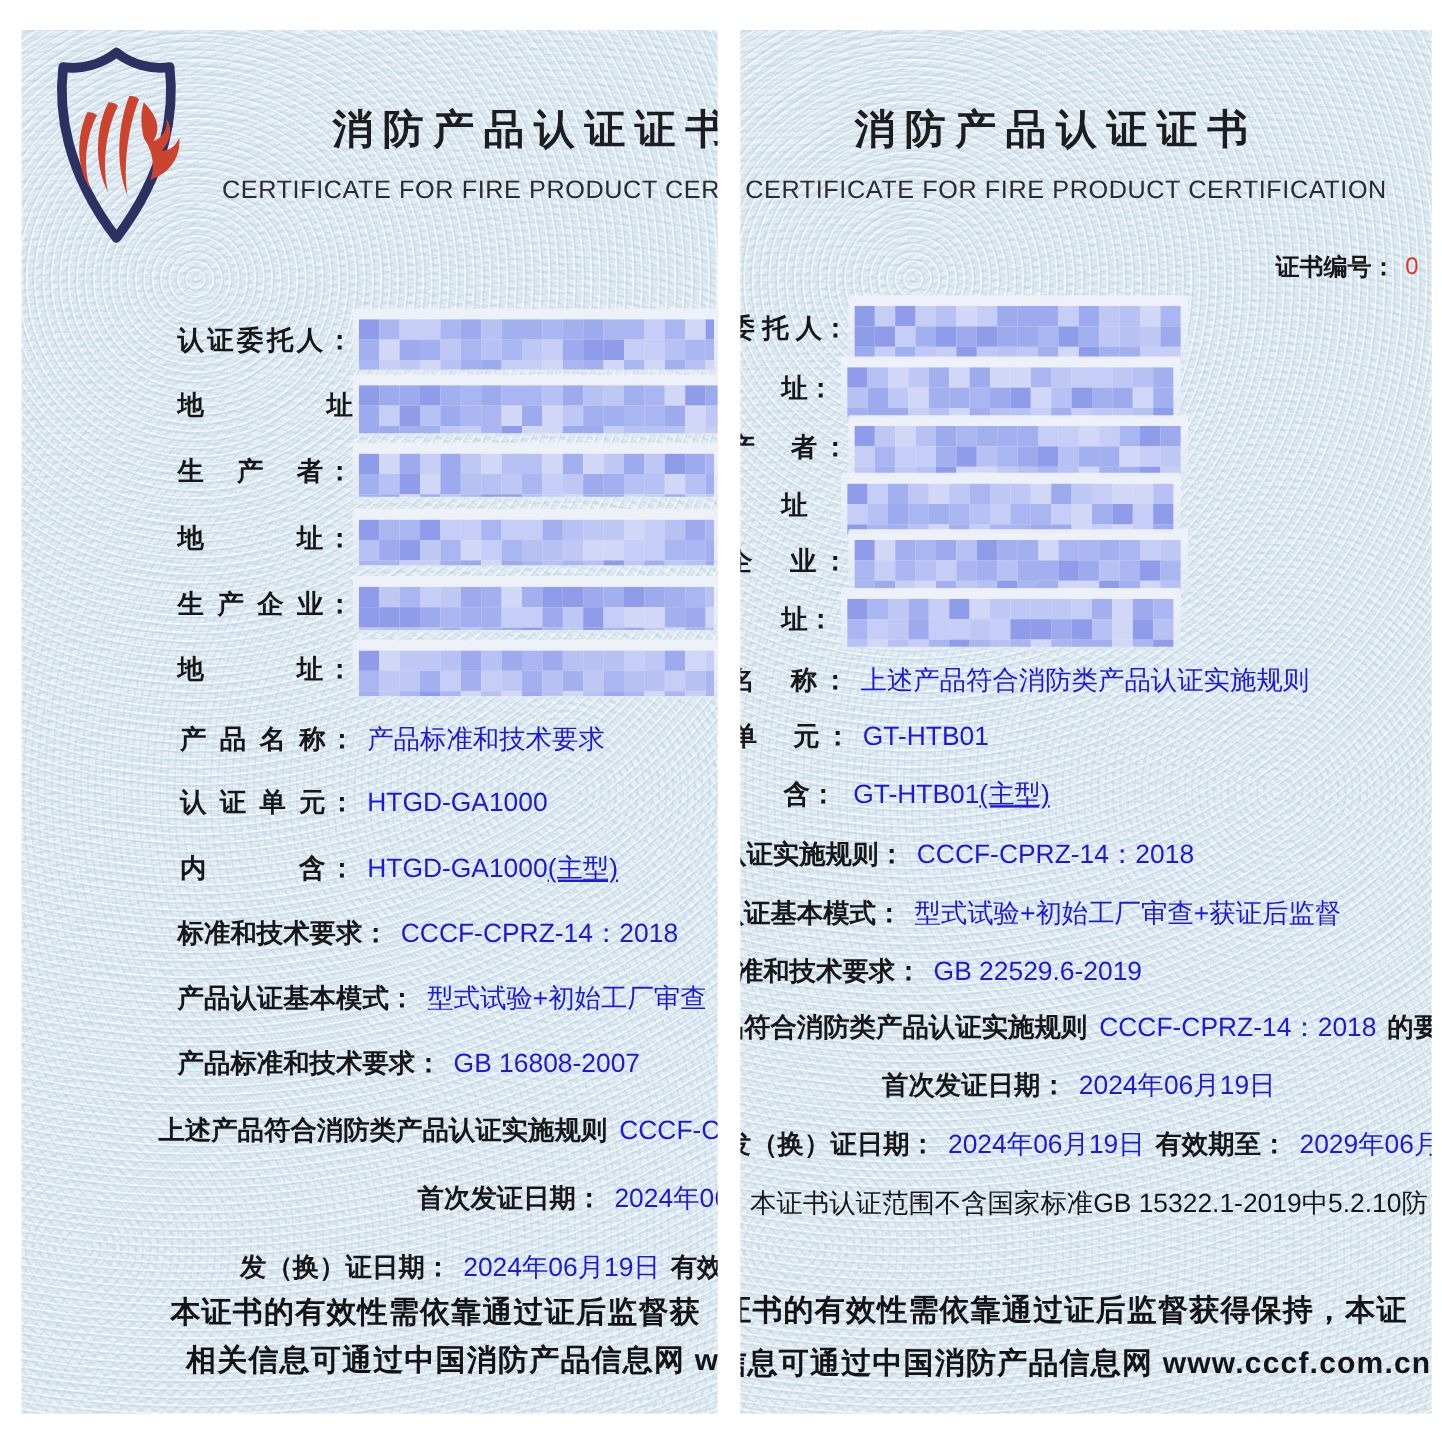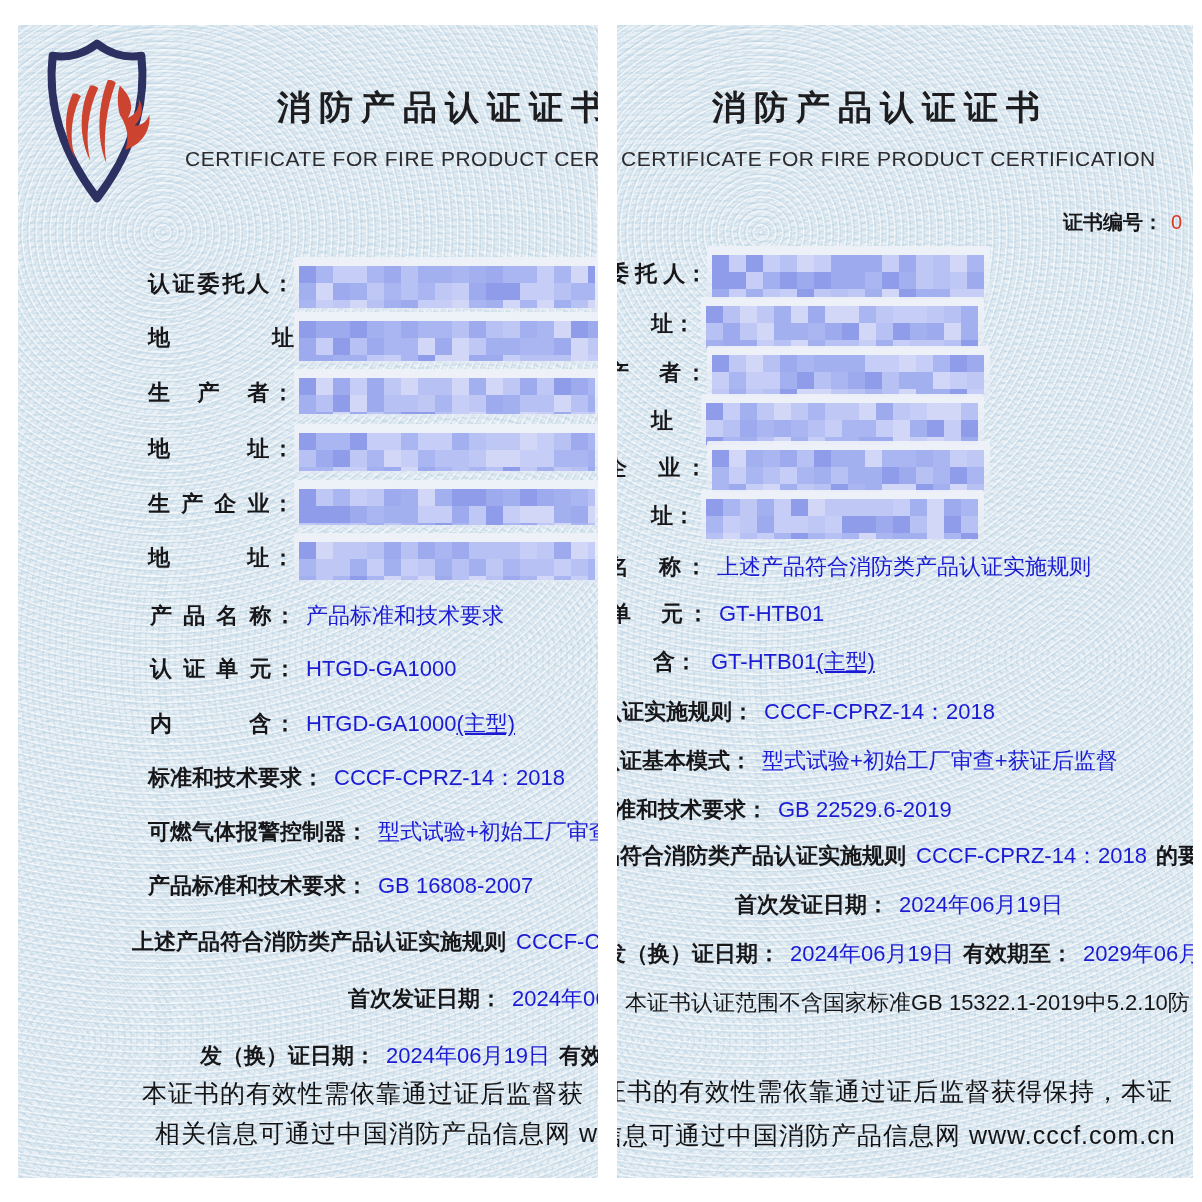--- a/index.html
+++ b/index.html
@@ -33,21 +33,21 @@
   }
   .lbl{
     font-weight:700;color:#17171a;display:inline-block;flex:none;
   }
   .j{text-align:justify;text-align-last:justify;}
   .val{color:#1b1bd4;margin-left:10px;font-weight:400;}
   .sfx{margin-left:0;text-decoration:underline;}
   .black{color:#17171a;font-weight:700;}
   .blk400{color:#17171a;font-weight:400;}
   .gap{margin-left:9px;}
-  .note{font-size:25px;font-weight:400;color:#141416;letter-spacing:1px;}
+  .note{font-size:25px;font-weight:700;color:#141416;letter-spacing:1px;}
   .certno{font-size:20px;}
   .red{color:#e0331f;margin-left:8px;font-weight:400;}
   .halo{
     display:inline-flex;align-items:flex-end;
     background:linear-gradient(180deg, rgba(238,241,248,.95) 0 10px, rgba(228,232,244,.45));
     padding:9px 6px 3px 5px;border-radius:2px;
   }
   .redact{position:relative;display:inline-block;overflow:hidden;}
   .redact i{position:absolute;display:block;}
   .logo{position:absolute;left:18px;top:12px;}
@@ -446,21 +446,21 @@
   <div class="row" style="top:683px;left:132px">
     <span class="lbl j" style="width:146px">内　　　含：</span>
     <span class="val">HTGD-GA1000</span>
       <span class="val sfx">(主型)</span>
   </div>
   <div class="row" style="top:737px;left:130px">
     <span class="lbl">标准和技术要求：</span>
     <span class="val">CCCF-CPRZ-14：2018</span>
   </div>
   <div class="row" style="top:791px;left:130px">
-    <span class="lbl">可燃气体报警控制器：</span>
+    <span class="lbl">产品认证基本模式：</span>
     <span class="val">型式试验+初始工厂审查</span>
   </div>
   <div class="row" style="top:845px;left:130px">
     <span class="lbl">产品标准和技术要求：</span>
     <span class="val">GB 16808-2007</span>
   </div>
 
   <div class="row" style="top:901px;left:114px">
     <span class="black">上述产品符合消防类产品认证实施规则</span>
     <span class="val">CCCF-CPRZ</span>

